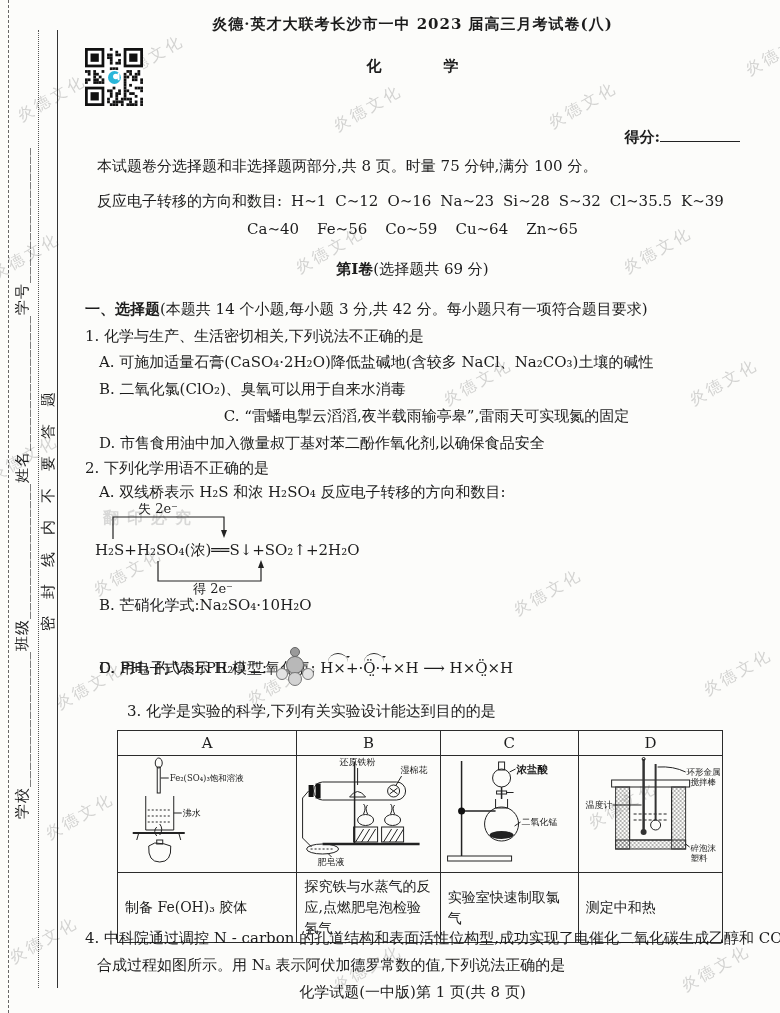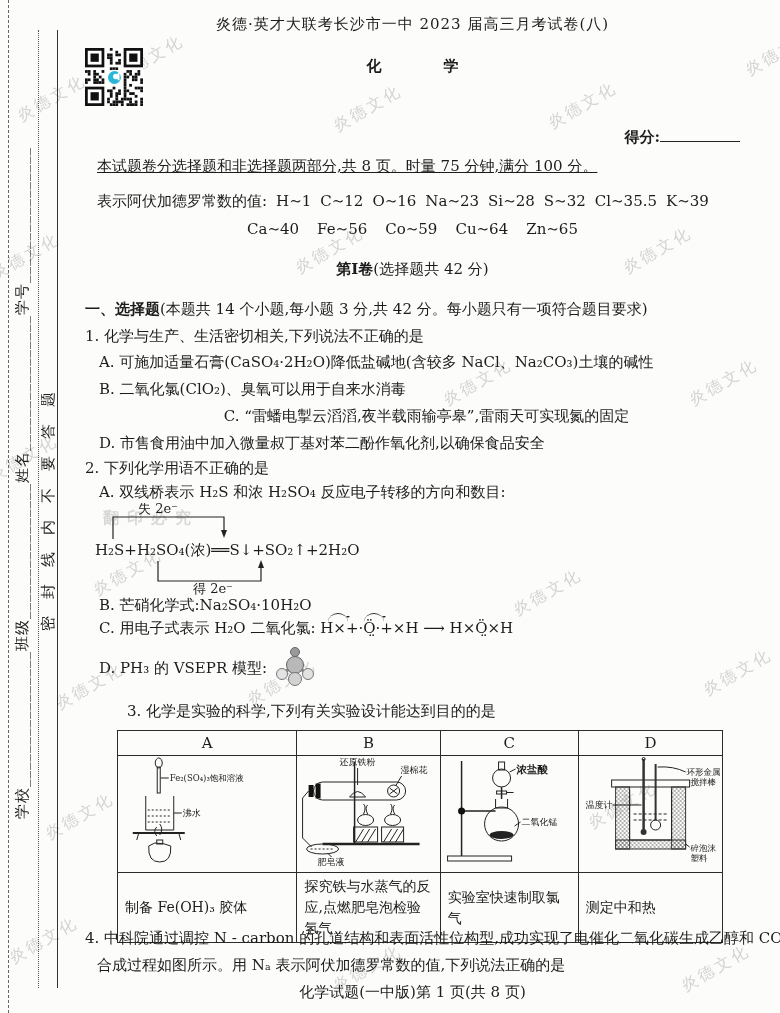--- a/index.html
+++ b/index.html
@@ -14,26 +14,26 @@
   .edge-dash{position:absolute;left:8px;top:0;height:1013px;border-left:1px dashed #666;z-index:1;}
   .seal-dotted{position:absolute;left:38px;top:30px;height:958px;border-left:1px dotted #555;z-index:1;}
   .seal-solid{position:absolute;left:57px;top:30px;height:958px;border-left:1px solid #333;z-index:1;}
   .rot-wrap{position:absolute;z-index:1;}
   .rot-wrap>span{display:inline-block;white-space:nowrap;transform:rotate(-90deg);
       transform-origin:0 0;font-size:15px;letter-spacing:1px;}
   .seal-warn>span{letter-spacing:17px;}
   
   .content{position:absolute;left:85px;top:0;width:655px;height:1013px;z-index:2;}
   .content>div{position:absolute;left:0;width:655px;font-size:15px;line-height:17px;}
-  .t-exam{top:16px;text-align:center;font-size:20px;font-weight:normal;letter-spacing:1px;}
+  .t-exam{top:16px;text-align:center;font-size:20px;font-weight:bold;letter-spacing:1px;}
   .qr-box{top:48px;left:33px;width:58px!important;}
   .subject{top:58px;display:flex;justify-content:center;gap:62px;font-size:31px;font-weight:bold;}
   .score{top:128px;text-align:right;font-weight:bold;}
   .score-blank{display:inline-block;width:80px;border-bottom:1px solid #222;height:13px;}
-  .notice{top:158px;left:12px!important;text-decoration:underline;}
+  .notice{top:158px;left:12px!important;}
   .masses1{top:193px;left:12px!important;display:flex;gap:9px;white-space:nowrap;}
   .masses2{top:221px;display:flex;gap:18px;justify-content:center;}
   .sec1{top:261px;text-align:center;font-size:16px;}
   .sec1 .b{font-weight:bold;}
   .mc{top:301px;} .mc .b{font-weight:bold;}
   .stem1{top:328px;} .o1a{top:354px;} .o1b{top:381px;} .o1c{top:408px;text-align:center;} .o1d{top:435px;}
   .stem2{top:460px;} .o2a{top:484px;}
   .opt{left:14px!important;}
   .bridge{top:503px;left:8px!important;width:320px!important;}
   .o2b{top:597px;} .o2c{top:620px;}
@@ -43,21 +43,21 @@
   table.exp{border-collapse:collapse;width:606px;table-layout:fixed;}
   table.exp td{border:1px solid #2b2b2b;padding:0;vertical-align:middle;}
   table.exp .hd td{height:24px;text-align:center;font-size:15px;}
   table.exp .diag td{height:114px;vertical-align:bottom;}
   table.exp .cap td{height:50px;font-size:14px;line-height:21px;padding:3px 7px;vertical-align:middle;}
   .ca{width:177px;} .cb{width:141px;} .cc{width:136px;} .cd{width:142px;}
   .q4l1{top:930px;font-size:14px;white-space:nowrap;}
   .q4l2{top:957px;left:12px!important;font-size:14px;}
   .pfoot{top:984px;text-align:center;font-size:13.5px;}
   
-  .formula{position:relative;display:inline-block;}
+  .formula{position:relative;display:inline-block;margin-top:40px;}
   .arc{position:absolute;top:-7px;width:20px;height:8px;border-top:1.2px solid #222;
        border-radius:50% 50% 0 0/100% 100% 0 0;}
   .arc1{left:8px;} .arc2{left:44px;}
   .arc::after{content:"";position:absolute;right:-2px;top:2px;border:2.5px solid transparent;border-top-color:#222;}
   svg text{font-family:"DejaVu Serif","Liberation Serif",serif;fill:#1c1c1c;}
   svg .ln{stroke:#222;fill:none;}
 </style>
 </head>
 <body>
 
@@ -226,40 +226,40 @@
       <span>学</span>
     </div>
 
     <div class="score">
       <span>得分:</span><span class="score-blank"></span>
     </div>
 
     <div class="notice">本试题卷分选择题和非选择题两部分,共 8 页。时量 75 分钟,满分 100 分。</div>
 
     <div class="masses1">
-      <span>表示阿伏加德罗常数的值:</span>
+      <span>反应电子转移的方向和数目:</span>
       <span>H∼1</span>
       <span>C∼12</span>
       <span>O∼16</span>
       <span>Na∼23</span>
       <span>Si∼28</span>
       <span>S∼32</span>
       <span>Cl∼35.5</span>
       <span>K∼39</span>
     </div>
     <div class="masses2">
       <span>Ca∼40</span>
       <span>Fe∼56</span>
       <span>Co∼59</span>
       <span>Cu∼64</span>
       <span>Zn∼65</span>
     </div>
 
     <div class="sec1">
-      <span class="b">第Ⅰ卷</span><span>(选择题共 42 分)</span>
+      <span class="b">第Ⅰ卷</span><span>(选择题共 69 分)</span>
     </div>
 
     <div class="mc">
       <span class="b">一、选择题</span><span>(本题共 14 个小题,每小题 3 分,共 42 分。每小题只有一项符合题目要求)</span>
     </div>
 
     <div class="stem1">1. 化学与生产、生活密切相关,下列说法不正确的是</div>
     <div class="o1a opt">A. 可施加适量石膏(CaSO₄·2H₂O)降低盐碱地(含较多 NaCl、Na₂CO₃)土壤的碱性</div>
     <div class="o1b opt">B. 二氧化氯(ClO₂)、臭氧可以用于自来水消毒</div>
     <div class="o1c opt">C. “雷蟠电掣云滔滔,夜半载雨输亭皋”,雷雨天可实现氮的固定</div>

